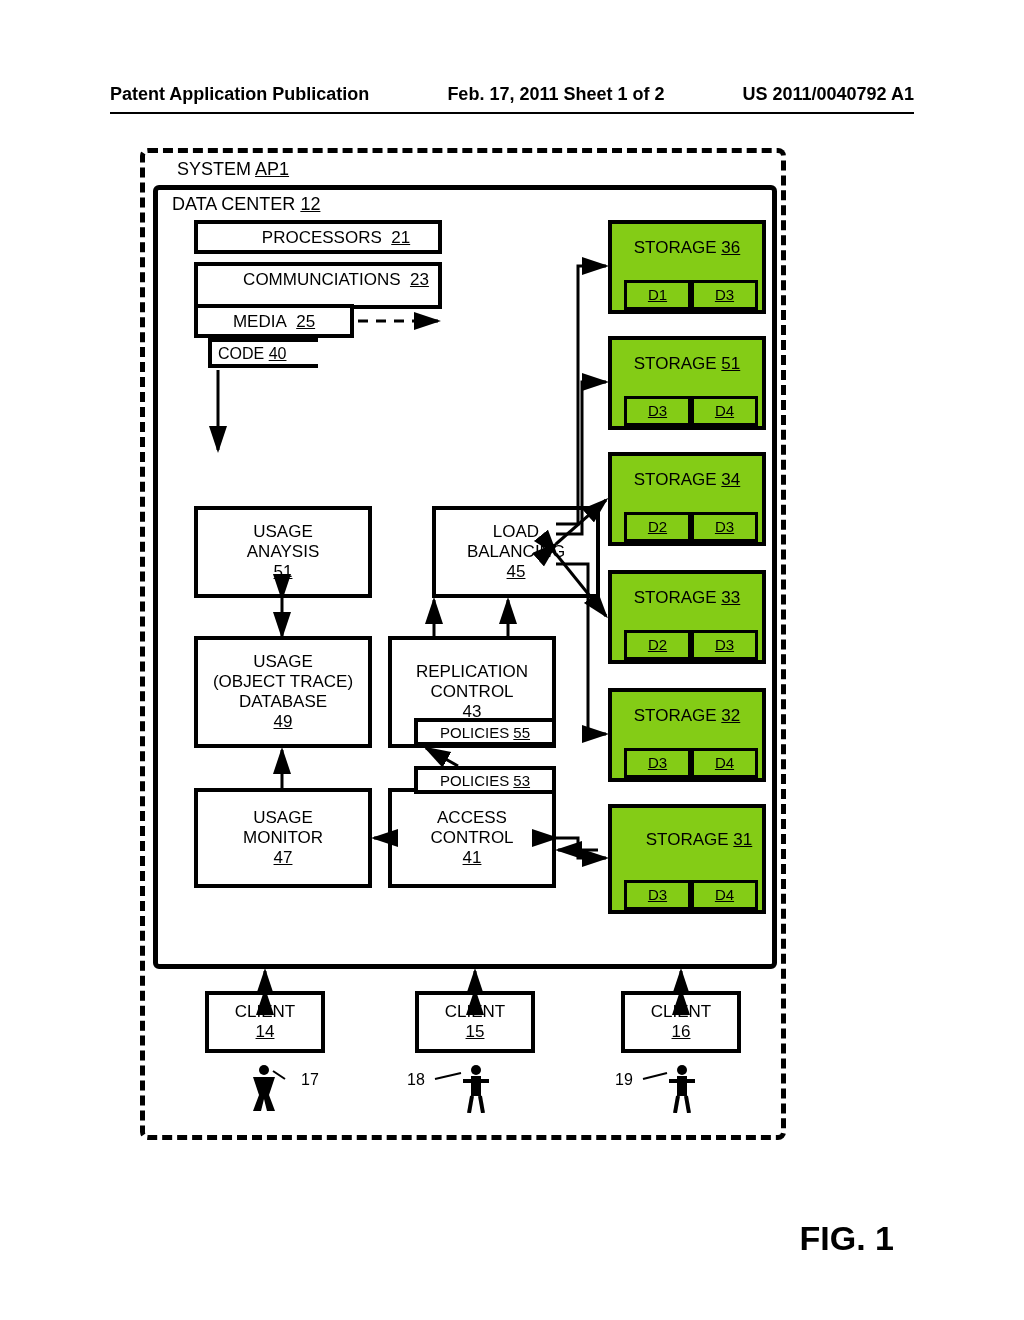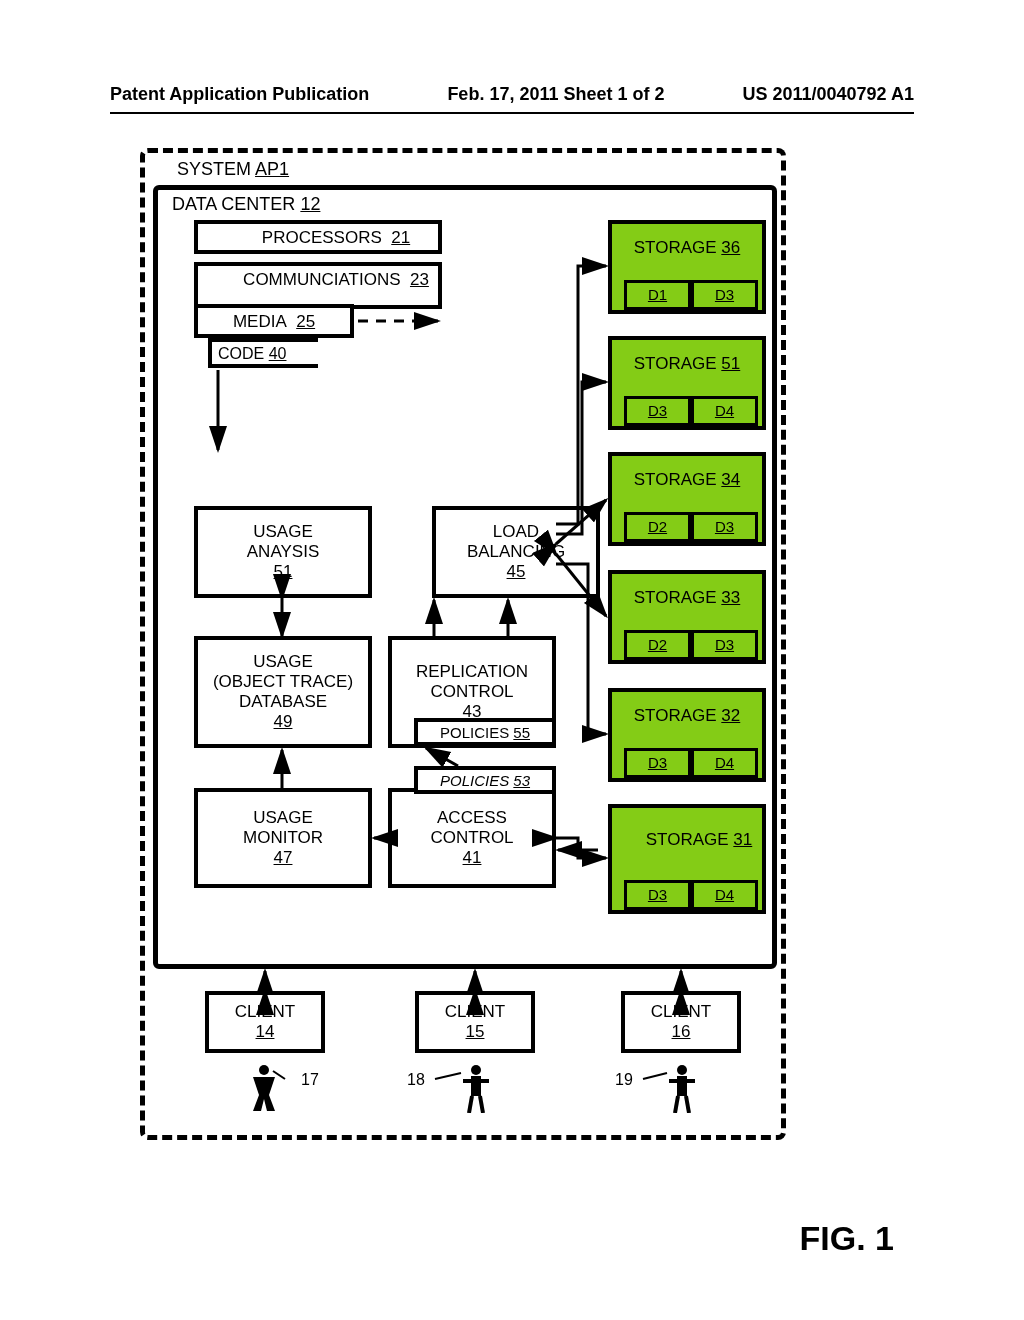--- a/index.html
+++ b/index.html
@@ -114,21 +114,21 @@
 
   .pol-tab {
     position: absolute;
     border: 4px solid #000;
     font-size: 15px;
     background:#fff;
     text-align:center;
     line-height: 22px;
   }
   .pol55 { left: 256px; top: 528px; width: 142px; height: 28px; }
-  .pol53 { left: 256px; top: 576px; width: 142px; height: 28px; font-style: italic; }
+  .pol53 { left: 256px; top: 576px; width: 142px; height: 28px; }
 
   
   .storage {
     position: absolute;
     border: 4px solid #000;
     width: 158px;
     height: 94px;
     background:#84cc16;
   }
   .storage .slabel {

